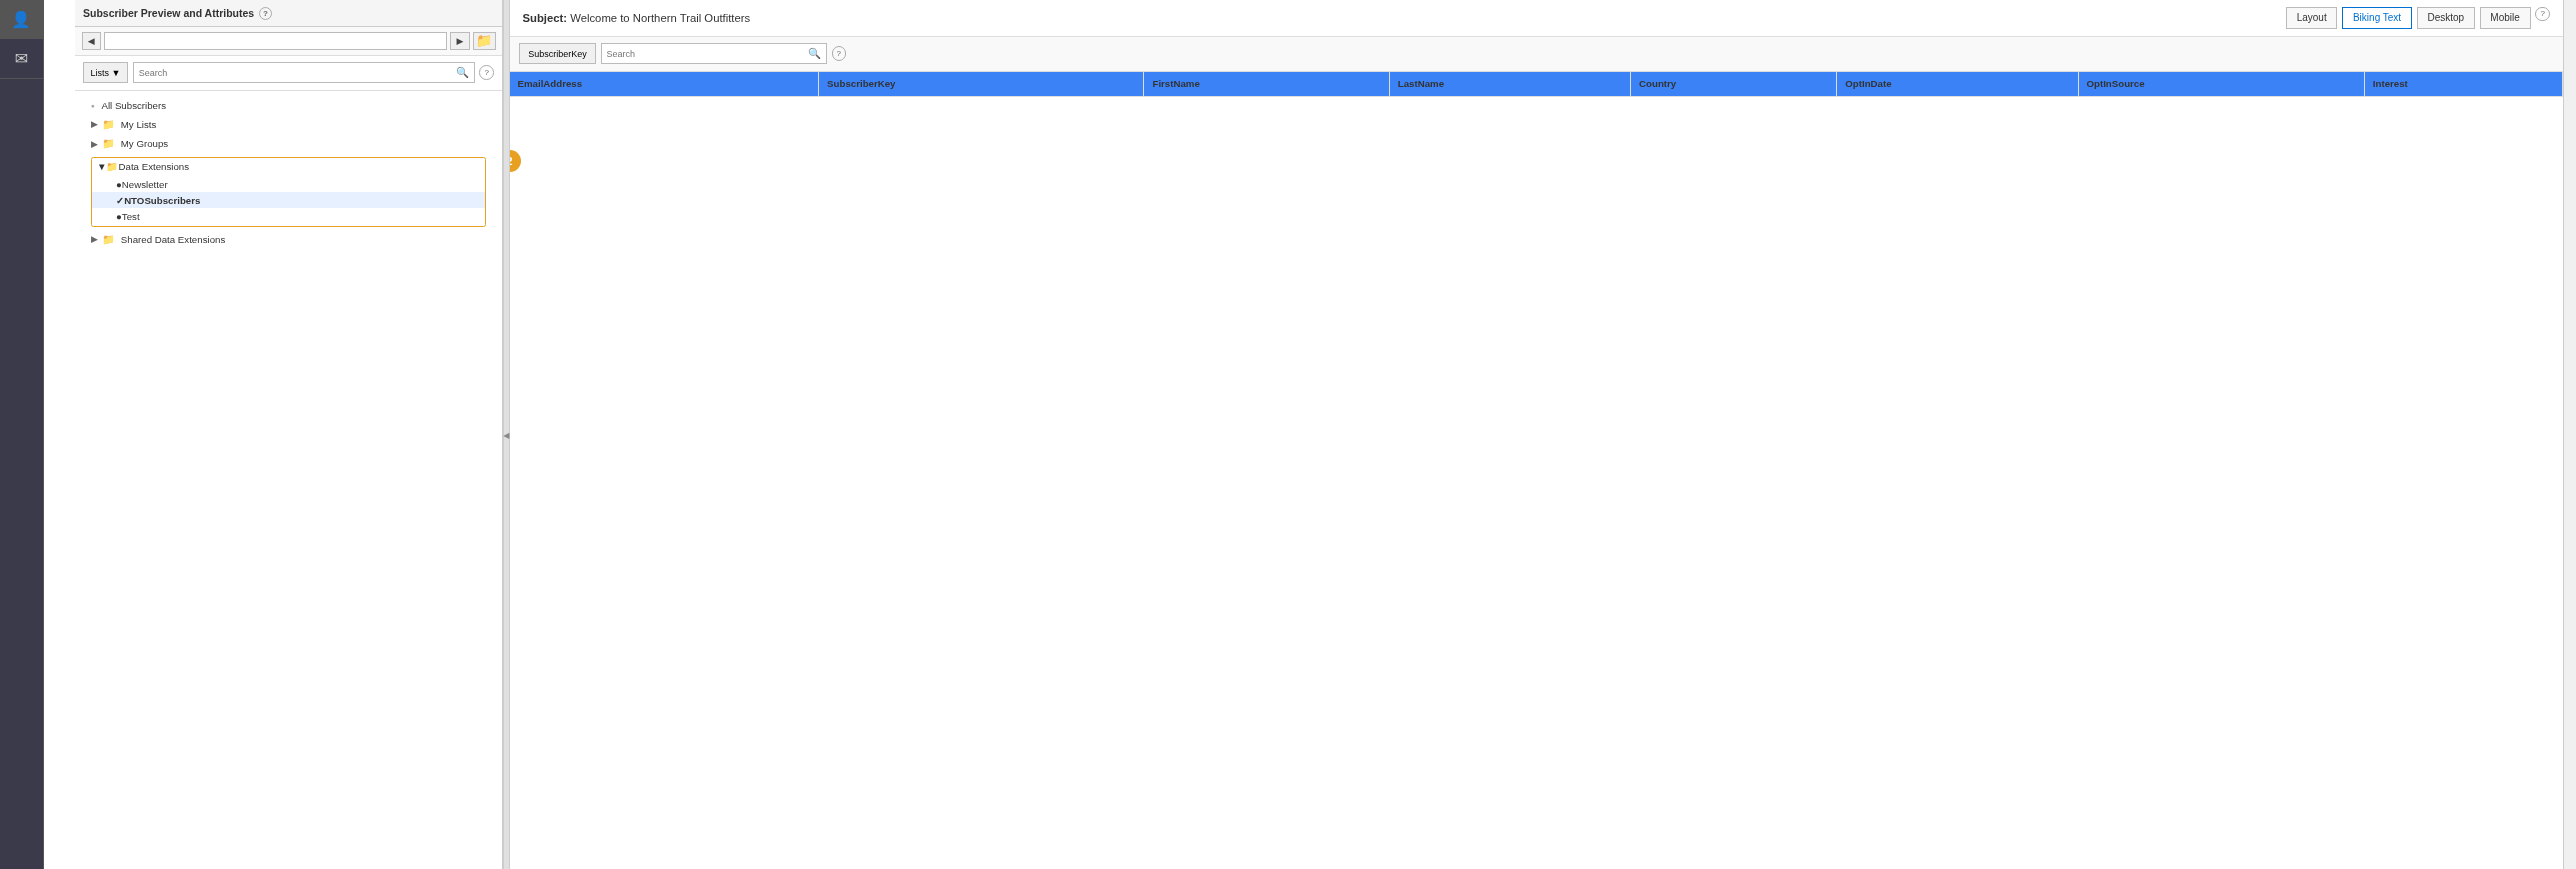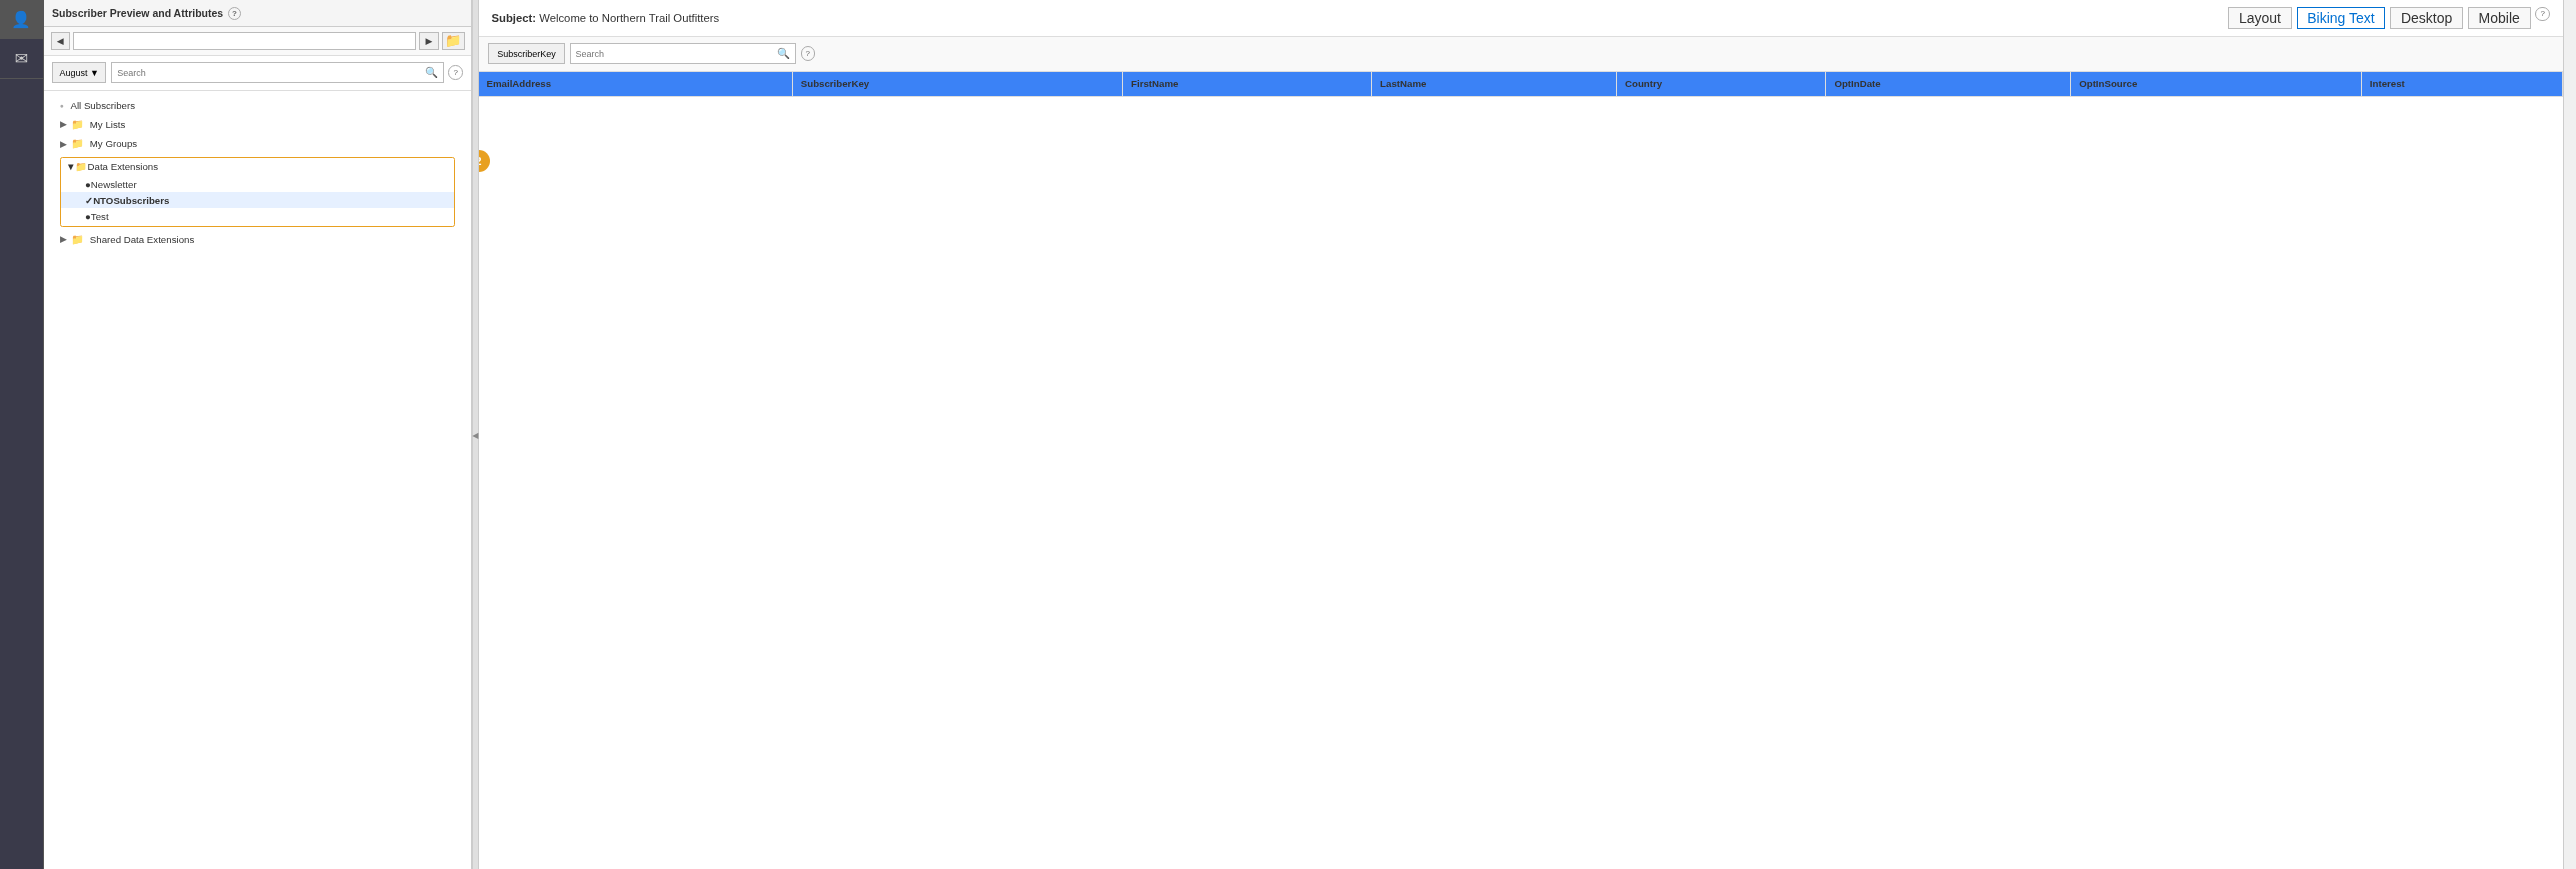--- a/index.html
+++ b/index.html
@@ -29,20 +29,21 @@
     .sidebar-icon-item.active { background: #555; }
     .icon-shape { font-size: 16px; color: #ccc; }
 
     
     .left-panel {
       width: 428px;
       background: #fff;
       border-right: 1.6px solid #ccc;
       display: flex;
       flex-direction: column;
+      margin-left: 31px;
     }
 
     
     .panel-header {
       background: #f5f5f5;
       border-bottom: 0.8px solid #ccc;
       padding: 6.5px 8px;
       display: flex;
       align-items: center;
       gap: 4.9px;
@@ -206,21 +207,21 @@
     }
     .top-bar-info { flex: 1; }
     .subject-line { font-size: 11.3px; color: #333; font-weight: normal; }
     .preheader-line { font-size: 10.5px; color: #333; }
     .top-bar-buttons { display: flex; gap: 4.9px; }
     .top-btn {
       height: 22.6px;
       border: 0.8px solid #bbb;
       background: #f8f8f8;
       padding: 2.4px 9.7px;
-      font-size: 14px;
+      font-size: 10px;
       cursor: pointer;
       color: #333;
     }
     .top-btn.active {
       background: #fff;
       border: 0.8px solid #0070d2;
       color: #0070d2;
     }
     .help-icon-sm {
       width: 14.6px; height: 14.6px;
@@ -346,21 +347,21 @@
     <div class="nav-bar">
       <button class="nav-btn">◀</button>
       <input class="nav-input" type="text" value="" style="">
       <button class="nav-btn">▶</button>
       <button class="nav-folder-btn">
         <span>📁</span>
       </button>
     </div>
 
     <div class="search-bar">
-      <button class="lists-btn">August ▼</button>
+      <button class="lists-btn">Lists ▼</button>
       <div class="search-input-wrap">
         <input type="text" placeholder="Search" style="">
         <button class="search-btn">🔍</button>
       </div>
       <span class="help-circle">?</span>
     </div>
 
     <div class="tree-container">
 
       <div class="tree-item">

